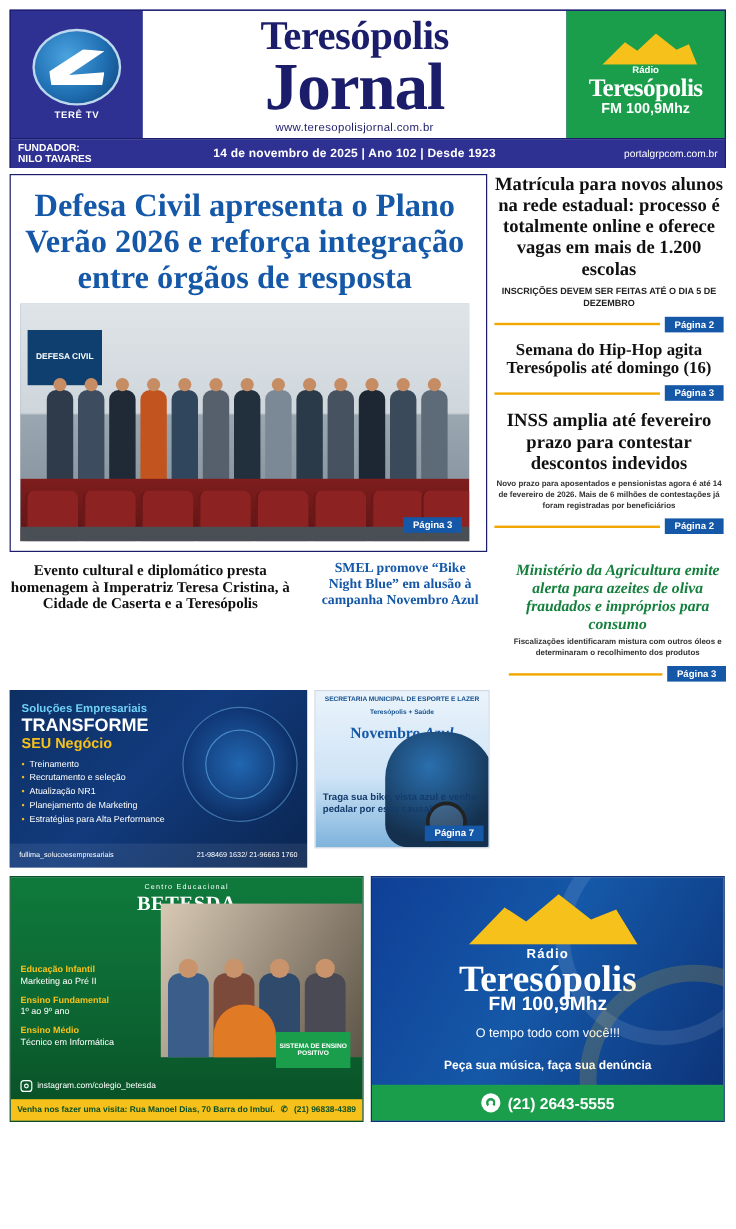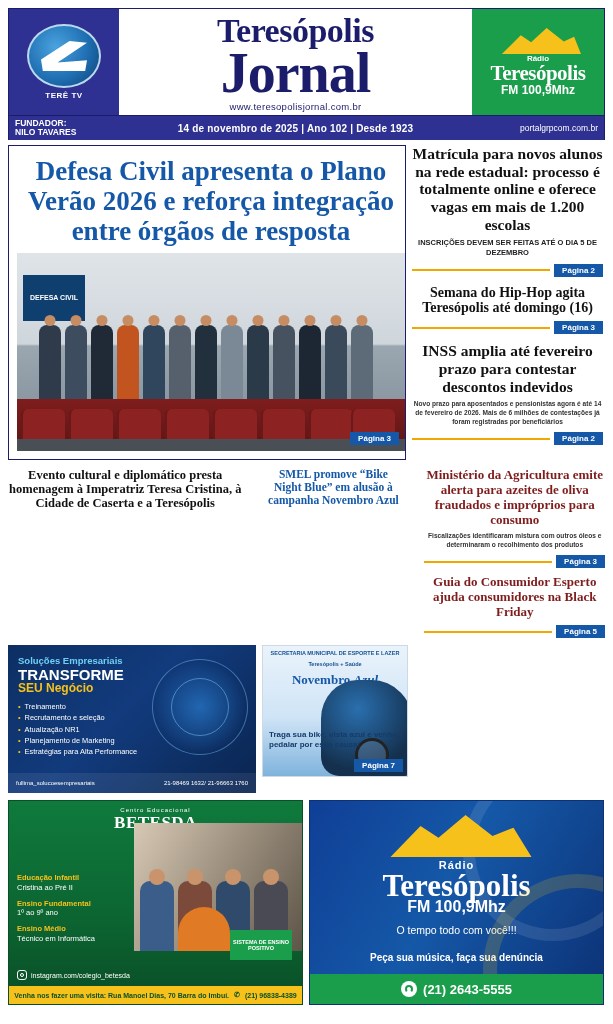--- a/index.html
+++ b/index.html
@@ -117,21 +117,21 @@
     display: flex;
     gap: 6px;
     margin-top: 5px;
   }
   .col-left { width: 398px; }
   .col-right { width: 191px; }
 
   
   .lead {
     border: 1px solid #1b1d6b;
-    padding: 6px 0 8px 8px;
+    padding: 6px 14px 8px 8px;
   }
   .lead h1 {
     margin: 4px 0 6px 0;
     font-family: "Liberation Serif", serif;
     color: #1558a8;
     font-size: 27px;
     line-height: 1.12;
     text-align: center;
     font-weight: bold;
   }
@@ -201,21 +201,21 @@
   .band2 { display:flex; gap:22px; margin-top:8px; }
   .b2-a { width: 248px; }
   .b2-b { width: 146px; }
   .b2-c { width: 191px; }
   .b2-title {
     font-family:"Liberation Serif", serif;
     font-weight:bold; text-align:center; line-height:1.15;
   }
   .b2-a .b2-title { font-size: 12.5px; color:#111; }
   .b2-b .b2-title { font-size: 11.5px; color:#1558a8; }
-  .b2-c .b2-title { font-size: 13px; color:#7f1d1d; }
+  .b2-c .b2-title { font-size: 13px; color:#15803d;font-style:italic; }
 
   
   .ads-row { display:flex; gap:6px; margin-top:7px; }
   .ad-fullima {
     width: 248px; height: 148px;
     background: linear-gradient(135deg,#0d2f63 0%, #123b7d 45%, #0a2550 100%);
     position: relative; overflow:hidden;
     color:#fff; padding: 10px;
   }
   .ad-fullima .ttl-small { font-size: 9.5px; color:#6fd0f5; font-weight:bold; }
@@ -466,27 +466,20 @@
     <div class="b2-b">
       <div class="b2-title">SMEL promove “Bike Night Blue” em alusão à campanha Novembro Azul</div>
     </div>
     <div class="b2-c">
       <div class="b2-title">Ministério da Agricultura emite alerta para azeites de oliva fraudados e impróprios para consumo</div>
       <div class="r-sub small">Fiscalizações identificaram mistura com outros óleos e determinaram o recolhimento dos produtos</div>
       <div class="flag-line">
         <span class="line"></span>
         <span class="page-flag">Página 3</span>
       </div>
-      <div style="margin-top:7px;">
-        <div class="b2-title">Guia do Consumidor Esperto ajuda consumidores na Black Friday</div>
-        <div class="flag-line">
-          <span class="line"></span>
-          <span class="page-flag">Página 5</span>
-        </div>
-      </div>
     </div>
   </div>
 
   <div class="ads-row">
     <div class="ad-fullima">
       <div class="ad-ring"></div>
       <div class="ttl-small">Soluções Empresariais</div>
       <div class="ttl-big">TRANSFORME</div>
       <div class="ttl-big2">
         <span>SEU </span><span>Negócio</span>
@@ -541,21 +534,21 @@
             <div class="k-head"></div>
           </div>
         <div style="position:absolute;left:44px;bottom:0;width:52px;height:44px;background:#e07a25;border-radius:26px 26px 0 0;"></div>
       </div>
       <div class="bt-logo">
         <div class="bt-sm">Centro Educacional</div>
         <div class="bt-name">BETESDA</div>
       </div>
       <div class="bt-items">
         <div class="bt-h">Educação Infantil</div>
-        <div>Cristina ao Pré II</div>
+        <div>Marketing ao Pré II</div>
         <div class="bt-h" style="margin-top:6px;">Ensino Fundamental</div>
         <div>1º ao 9º ano</div>
         <div class="bt-h" style="margin-top:6px;">Ensino Médio</div>
         <div>Técnico em Informática</div>
       </div>
       <div class="bt-badge">SISTEMA DE ENSINO POSITIVO</div>
       <div class="bt-insta">
         <span class="insta-glyph"></span>
         <span>instagram.com/colegio_betesda</span>
       </div>

